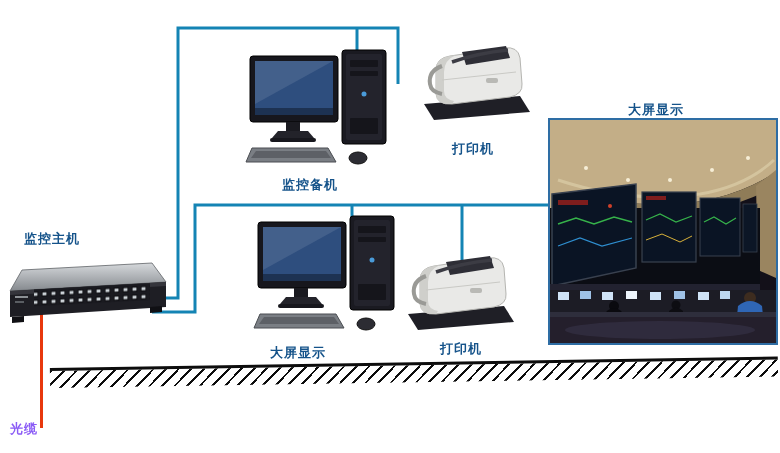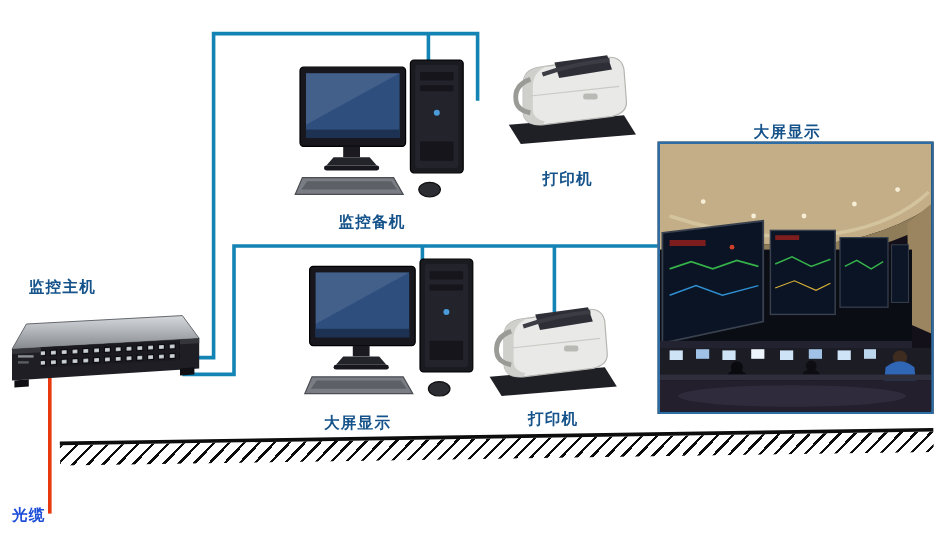--- a/index.html
+++ b/index.html
@@ -6,21 +6,21 @@
   .canvas{
     position:relative;width:780px;height:453px;background:#ffffff;
     font-family:"DejaVu Sans","Liberation Sans",sans-serif;overflow:hidden;
   }
   .wires{position:absolute;left:0;top:0;z-index:1;}
   .dev{position:absolute;z-index:2;}
   .lbl{
     position:absolute;z-index:3;font-size:13px;font-weight:bold;
     color:#15538a;letter-spacing:1px;white-space:nowrap;
   }
-  .lbl.red{color:#1d4ed8;}
+  .lbl.red{color:#8b5cf6;}
   .fiber{
     position:absolute;left:40px;top:302px;width:3px;height:126px;
     background:#e8380d;z-index:0;
   }
   .ground{
     position:absolute;left:50px;top:368px;width:728px;height:17px;
     border-top:3px solid #0d0d0d;
     background:repeating-linear-gradient(135deg,#0d0d0d 0 2px,transparent 2px 9px);
     transform:rotate(-0.9deg);transform-origin:left center;z-index:1;
   }

